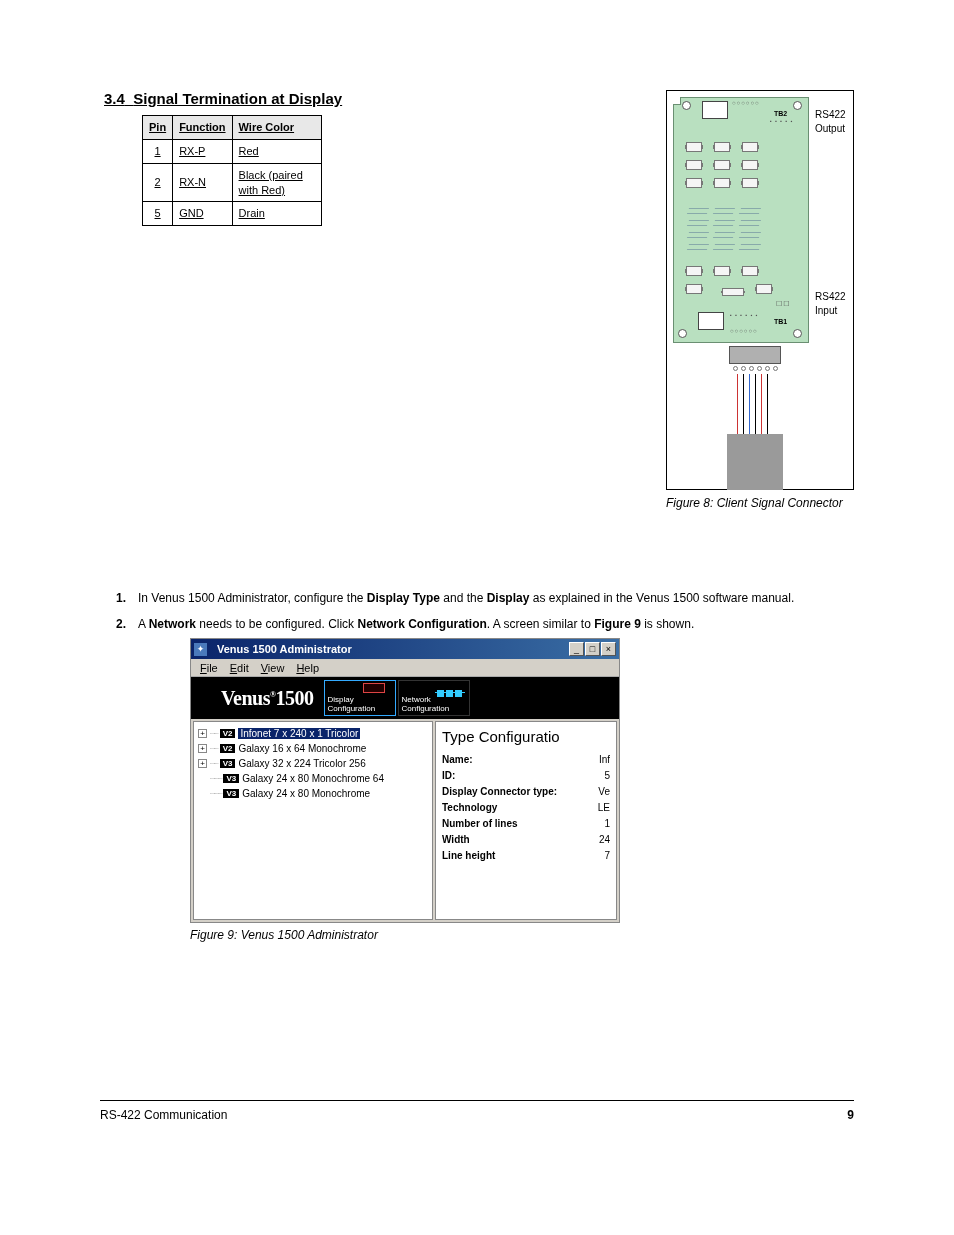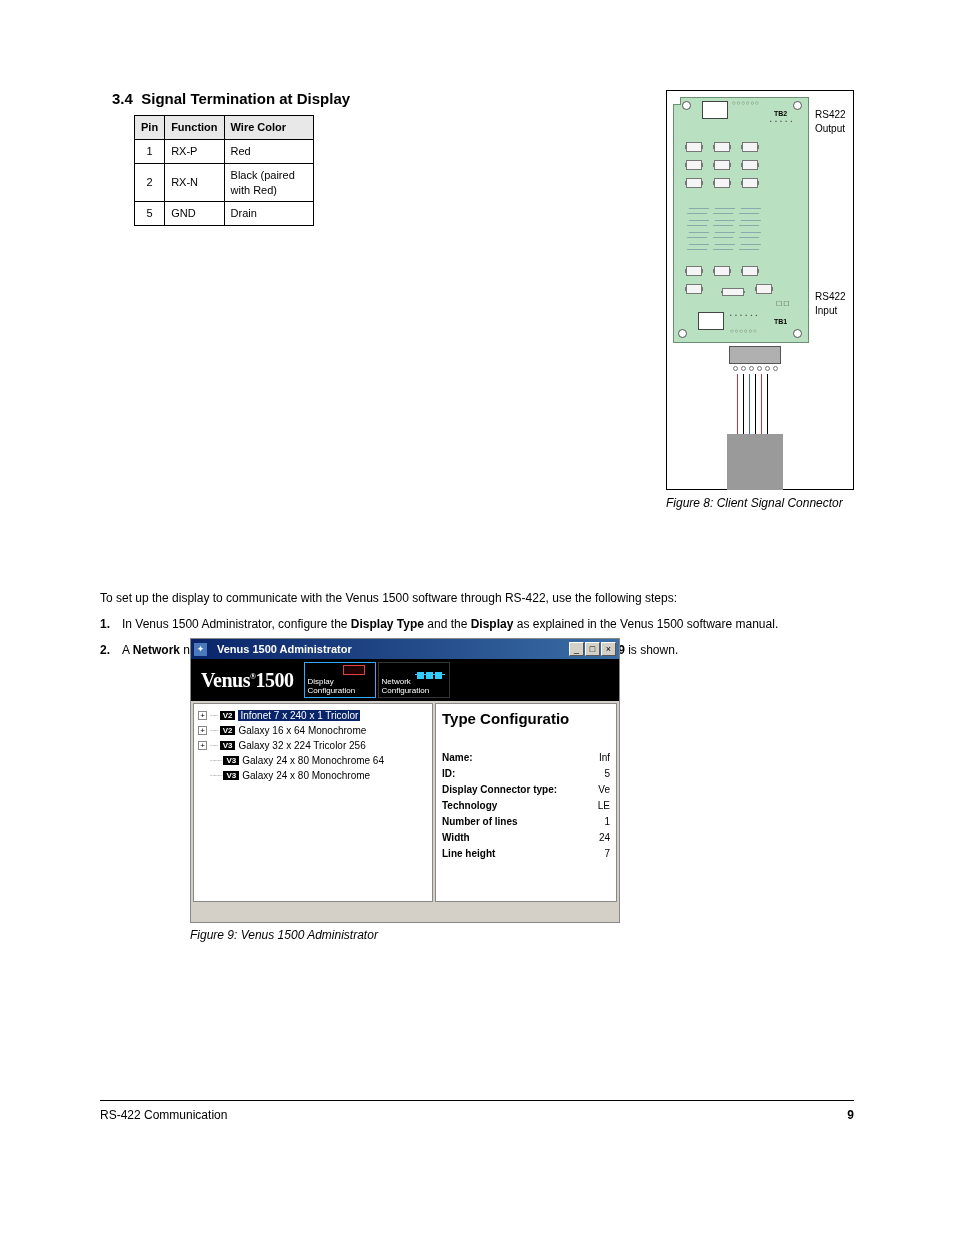--- a/index.html
+++ b/index.html
@@ -1,23 +1,23 @@
 <!DOCTYPE html>
 <html><head>
 <meta charset="utf-8">
 <style>
   * { box-sizing: border-box; margin: 0; padding: 0; }
   body { width: 954px; height: 1235px; background: #fff; font-family: Arial, sans-serif; position: relative; font-size: 12px; color: #000; }
   .page { position: absolute; left: 100px; top: 90px; width: 754px; }
-  .col-left { position: absolute; left: 12px; top: 0; width: 440px; }
+  .col-left { position: absolute; left: 4px; top: 0; width: 440px; text-decoration: underline; }
   .col-right { position: absolute; right: 0; top: 0; }
   h3 { font-size: 15px; font-weight: bold; margin-bottom: 8px; }
   h3 .sec-num { }
   p { font-size: 12px; line-height: 1.35; margin-bottom: 10px; }
-  .ol { font-size: 12px; line-height: 1.35; }
+  .ol { font-size: 12px; line-height: 1.35; margin-left: 16px; }
   .ol .item { display: flex; margin-bottom: 10px; }
   .ol .num { width: 22px; font-weight: bold; flex-shrink: 0; }
   .ol .txt { flex: 1; }
   .fig-label { font-style: italic; font-size: 12px; margin-top: 6px; }
   .bold { font-weight: bold; }
 
   
   .wire-table { border-collapse: collapse; width: 180px; margin-top: 6px; margin-left: 22px; font-size: 11px; }
   .wire-table th, .wire-table td { border: 1px solid #000; padding: 4px 6px; text-align: left; }
   .wire-table th { background: #e8e8e8; font-weight: bold; }
@@ -45,39 +45,39 @@
   
   .shot { position: absolute; left: 190px; top: 638px; width: 430px; height: 285px; border: 1px solid #888; background: #d4d0c8; font-family: Tahoma, sans-serif; }
   .titlebar { height: 20px; background: linear-gradient(to right, #0a246a, #3a6ea5); color: #fff; font-size: 11px; display: flex; align-items: center; padding: 0 3px; }
   .titlebar .ticon { width: 13px; height: 13px; background: #4a7abc; margin-right: 4px; display: flex; align-items: center; justify-content: center; font-size: 9px; }
   .titlebar .ttext { flex: 1; font-weight: bold; margin-left: 6px; }
   .winbtns { display: flex; gap: 1px; }
   .winbtn { width: 15px; height: 14px; background: #d4d0c8; border: 1px solid #fff; border-right-color: #555; border-bottom-color: #555; font-size: 9px; text-align: center; line-height: 12px; font-family: Arial; color: #000; }
   .menubar { height: 18px; background: #d4d0c8; display: flex; align-items: center; padding: 0 4px; font-size: 11px; gap: 2px; border-bottom: 1px solid #aaa; }
   .menubar span { padding: 1px 5px; }
   .menubar span u { text-decoration: underline; }
-  .toolbar2 { height: 42px; background: #000; display: flex; align-items: center; }
+  .toolbar2 { height: 42px; background: #000; display: flex; align-items: center; padding-left: 20px; }
   .logo { color: #fff; font-family: Georgia, serif; font-size: 20px; font-weight: bold; padding: 0 10px; letter-spacing: -0.5px; }
   .logo .r { font-size: 8px; vertical-align: super; }
   .tbtn { height: 36px; width: 72px; background: #000; border: 1px solid #333; color: #fff; font-size: 8px; padding: 2px 3px; display: flex; flex-direction: column; justify-content: flex-end; margin-right: 2px; position: relative; }
   .tbtn.active { border: 1px solid #3af; }
   .tbtn .ticon2 { position: absolute; top: 2px; right: 2px; width: 30px; height: 14px; }
   .neticon { display: flex; gap: 2px; align-items: flex-end; }
   .neticon span { width: 7px; height: 7px; background: #3cf; }
   .neticon .line { width: 30px; height: 1px; background: #3cf; position: absolute; top: 9px; right: 2px; }
   .dispicon { width: 22px; height: 10px; border: 1px solid #d44; background: #200; }
   .body2 { display: flex; height: calc(100% - 80px); }
   .tree { width: 240px; background: #fff; border: 1px solid #888; margin: 2px; padding: 4px; font-size: 10px; overflow: hidden; }
   .tree-row { display: flex; align-items: center; height: 15px; white-space: nowrap; }
   .tree-row .exp { width: 9px; height: 9px; border: 1px solid #888; font-size: 8px; line-height: 7px; text-align: center; margin-right: 3px; }
   .tree-row .dots { color: #888; font-size: 8px; margin-right: 2px; letter-spacing: -1px; }
   .tree-row .badge { background: #000; color: #fff; font-size: 8px; font-weight: bold; padding: 0 3px; margin-right: 3px; }
   .tree-row .sel { background: #0a246a; color: #fff; padding: 0 2px; }
   .panel { flex: 1; background: #fff; border: 1px solid #888; margin: 2px 2px 2px 0; padding: 6px; overflow: hidden; }
-  .panel h4 { font-size: 15px; font-weight: bold; margin-bottom: 22px; white-space: nowrap; }
+  .panel h4 { font-size: 15px; font-weight: normal; margin-bottom: 6px; white-space: nowrap; }
   .prop-row { display: flex; font-size: 10px; height: 16px; align-items: center; }
   .prop-row .pk { width: 140px; font-weight: bold; }
   .prop-row .pv { flex: 1; text-align: right; white-space: nowrap; overflow: hidden; }
   .shot-caption { position: absolute; left: 190px; top: 928px; font-style: italic; font-size: 12px; }
 
   .footer-line { position: absolute; left: 100px; top: 1100px; width: 754px; border-top: 1px solid #000; }
   .footer-left { position: absolute; left: 100px; top: 1108px; font-size: 12px; }
   .footer-right { position: absolute; right: 100px; top: 1108px; font-size: 12px; font-weight: bold; }
 </style>
 </head>
@@ -189,21 +189,20 @@
       <div class="wire-strand" style="left:82px; background:#36c;"></div>
       <div class="wire-strand" style="left:88px; background:#000;"></div>
       <div class="wire-strand" style="left:94px; background:#c33;"></div>
       <div class="wire-strand" style="left:100px; background:#000;"></div>
       <div class="cable"></div>
     </div>
     <div class="fig-label">Figure 8: Client Signal Connector</div>
   </div>
 
   <div style="position:absolute; left:0; top:500px; width:754px;">
-    <p>To set up the display to communicate with the Venus 1500 software through RS-422, use the following steps:</p>
     <div class="ol">
       <div class="item">
           <span class="num">1.</span>
           <span class="txt">In Venus 1500 Administrator, configure the <span class="bold">Display Type</span> and the <span class="bold">Display</span> as explained in the Venus 1500 software manual.</span>
         </div>
       <div class="item">
           <span class="num">2.</span>
           <span class="txt">A <span class="bold">Network</span> needs to be configured. Click <span class="bold">Network Configuration</span>. A screen similar to <span class="bold">Figure 9</span> is shown.</span>
         </div>
     </div>
@@ -213,20 +212,26 @@
 <div class="shot">
   <div class="titlebar">
     <div class="ticon">✦</div>
     <div class="ttext">Venus 1500 Administrator</div>
     <div class="winbtns">
       <div class="winbtn">_</div>
       <div class="winbtn">□</div>
       <div class="winbtn">×</div>
     </div>
   </div>
+  <div class="menubar">
+    <span><u>F</u>ile</span>
+    <span><u>E</u>dit</span>
+    <span><u>V</u>iew</span>
+    <span><u>H</u>elp</span>
+  </div>
   <div class="toolbar2">
     <div class="logo">Venus<span class="r">®</span>1500</div>
     <div class="tbtn active">
       <div class="ticon2">
           <div class="dispicon"></div>
         </div>
       <span>Display Configuration</span>
     </div>
     <div class="tbtn">
       <div class="ticon2 neticon">

